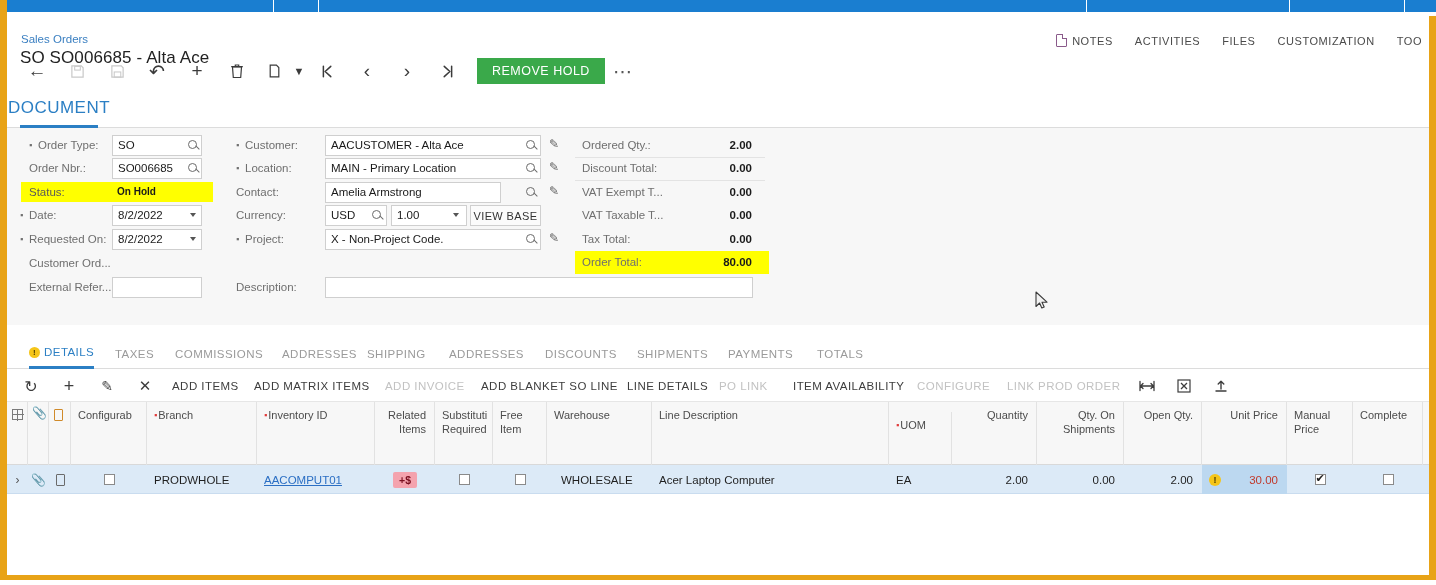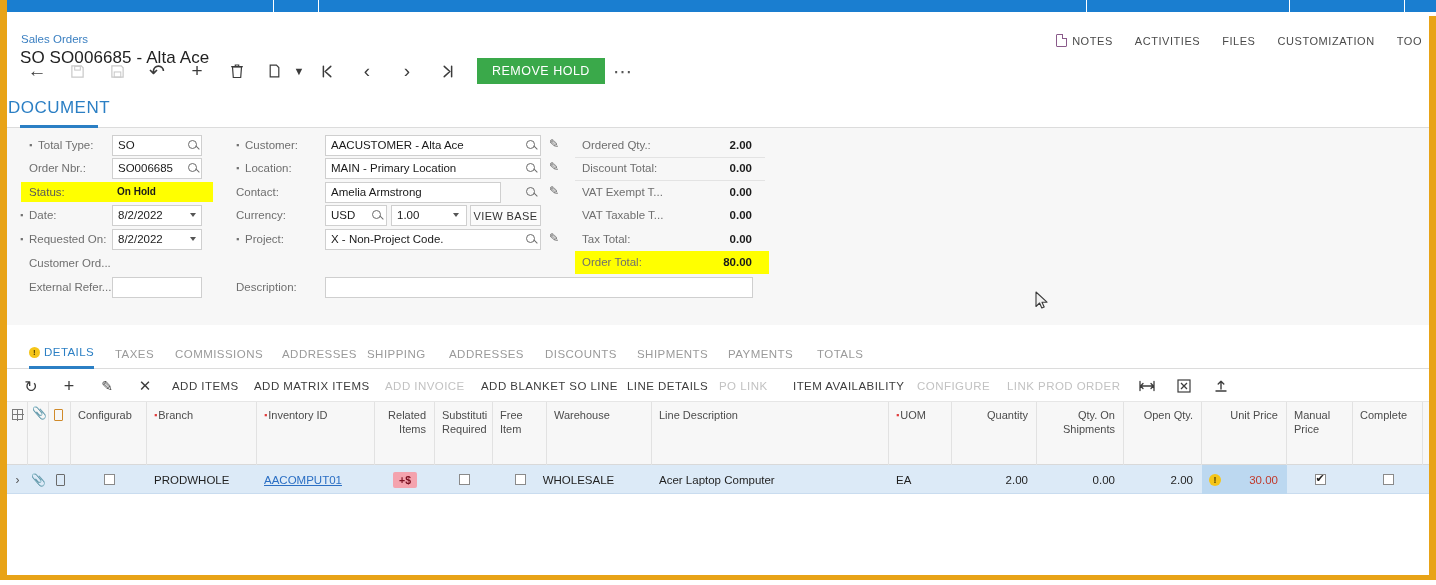--- a/index.html
+++ b/index.html
@@ -202,21 +202,21 @@
     </div>
     <div class="ttab" style="left:110px;margin-top:48px;">
       <span>USER-DEFINED FIELDS</span>
     </div>
   </div>
 
   <div class="formarea">
 
     <div class="hl" style="left:14px; top:54px; width:192px; height:20px;"></div>
 
-    <div class="lbl req" style="left:31px; top:11px;">Total Type:</div>
+    <div class="lbl req" style="left:31px; top:11px;">Order Type:</div>
     <div class="inp" style="left:105px; top:7px; width:90px;">SO</div>
     <span class="mag" style="left:180px; top:11px;"></span>
 
     <div class="lbl" style="left:22px; top:34px;">Order Nbr.:</div>
     <div class="inp" style="left:105px; top:30px; width:90px;">SO006685</div>
     <span class="mag" style="left:180px; top:34px;"></span>
 
     <div class="lbl" style="left:22px; top:58px; color:#5a5a5a;">Status:</div>
     <div class="val" style="left:110px; top:58px;">On Hold</div>
 
@@ -378,21 +378,21 @@
         <div class="gh" style="left: 21px; width: 21px; padding: 5px 0px 0px 4px;"><span class="clip">📎</span></div>
         <div class="gh" style="left: 42px; width: 22px; padding: 7px 0px 0px 5px;"><span class="docico amber"></span></div>
         <div class="gh" style="left: 64px; width: 76px;"><span>Configurab</span></div>
         <div class="gh" style="left: 140px; width: 110px;"><span class="star">▪</span><span>Branch</span></div>
         <div class="gh" style="left: 250px; width: 118px;"><span class="star">▪</span><span>Inventory ID</span></div>
         <div class="gh r" style="left: 368px; width: 60px;"><span>Related Items</span></div>
         <div class="gh" style="left: 428px; width: 58px;"><span>Substituti Required</span></div>
         <div class="gh" style="left: 486px; width: 54px;"><span>Free Item</span></div>
         <div class="gh" style="left: 540px; width: 105px;"><span>Warehouse</span></div>
         <div class="gh" style="left: 645px; width: 237px;"><span>Line Description</span></div>
-        <div class="gh" style="left: 882px; width: 63px;"><span class="star">▪</span><span>UOM</span></div>
+        <div class="gh" style="left: 882px; width: 63px; margin-top: 10px;"><span class="star">▪</span><span>UOM</span></div>
         <div class="gh r" style="left: 945px; width: 85px;"><span>Quantity</span></div>
         <div class="gh r" style="left: 1030px; width: 87px;"><span>Qty. On Shipments</span></div>
         <div class="gh r" style="left: 1117px; width: 78px;"><span>Open Qty.</span></div>
         <div class="gh r" style="left: 1195px; width: 85px;"><span>Unit Price</span></div>
         <div class="gh" style="left: 1280px; width: 66px;"><span>Manual Price</span></div>
         <div class="gh" style="left: 1346px; width: 70px;"><span>Complete</span></div>
       </div>
     <div class="grow" id="grow">
         <div class="gc c" style="left: 0px; width: 21px;">
           <span class="chev">›</span>
@@ -414,21 +414,21 @@
         </div>
         <div class="gc r c" style="left: 368px; width: 60px;">
           <span class="pinkbadge">+$</span>
         </div>
         <div class="gc c" style="left: 428px; width: 58px;">
           <span class="chk"></span>
         </div>
         <div class="gc c" style="left: 486px; width: 54px;">
           <span class="chk"></span>
         </div>
-        <div class="gc" style="left: 519px; width: 105px; justify-content: center;">
+        <div class="gc" style="left: 547px; width: 105px;">
           <span>WHOLESALE</span>
         </div>
         <div class="gc" style="left: 645px; width: 237px;">
           <span>Acer Laptop Computer</span>
         </div>
         <div class="gc" style="left: 882px; width: 63px;">
           <span>EA</span>
         </div>
         <div class="gc r" style="left: 945px; width: 85px;">
           <span>2.00</span>

